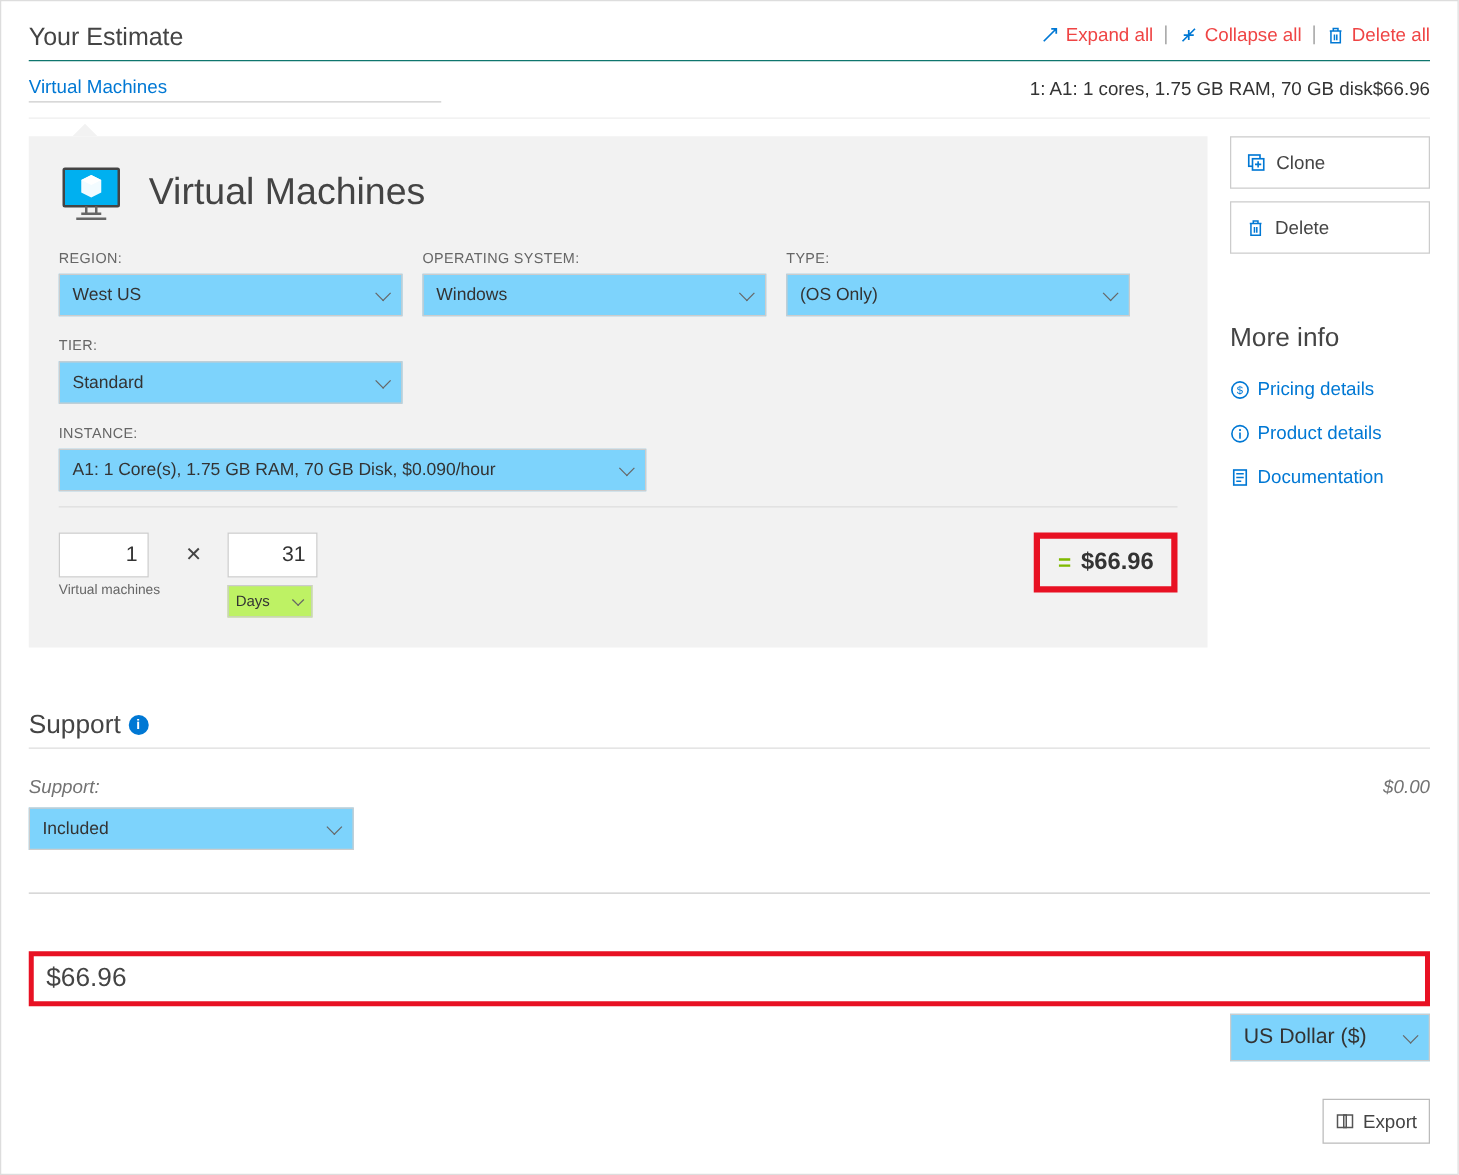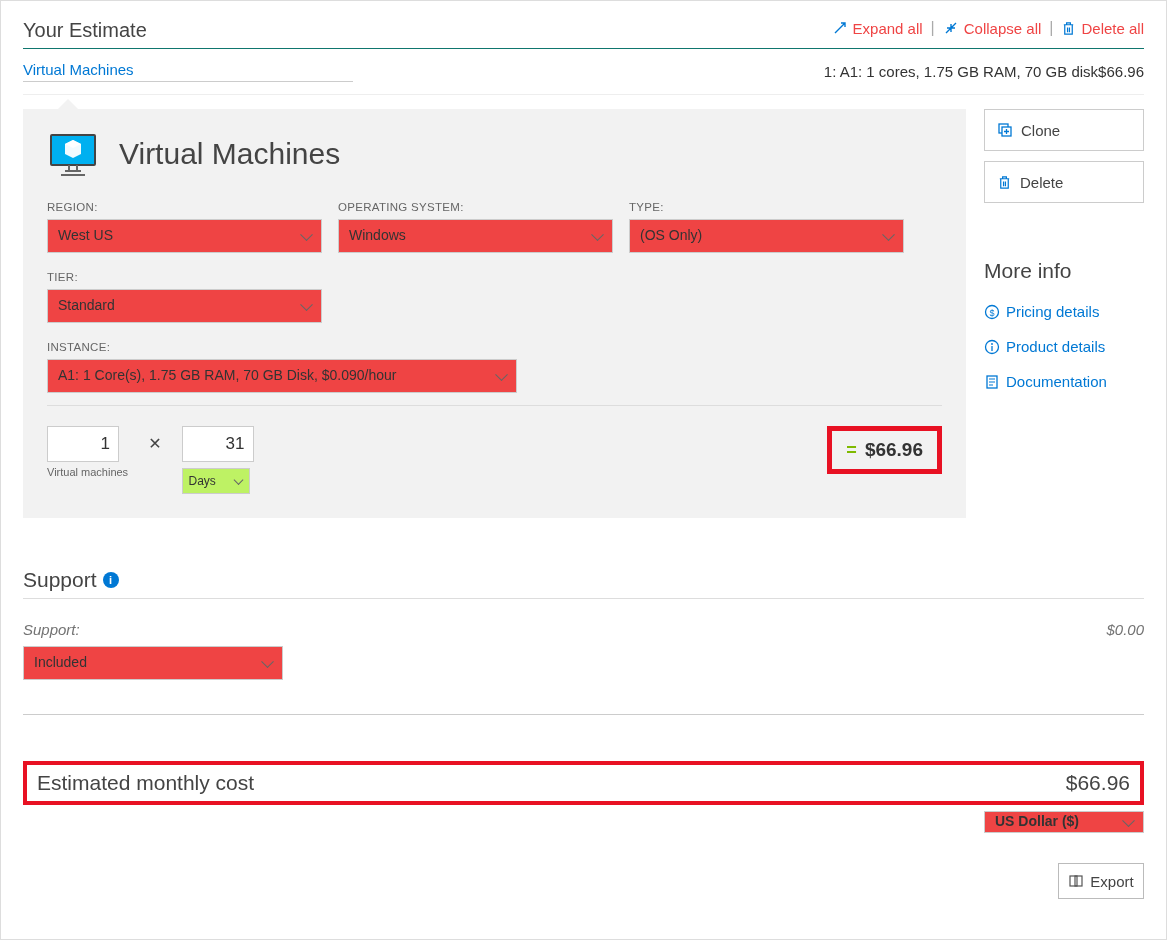--- a/index.html
+++ b/index.html
@@ -16,21 +16,21 @@
   .summary-price { color: #333; margin-left: auto; }
   .panel-wrap { display: flex; gap: 18px; margin-top: 14px; position: relative; }
   .notch { position: absolute; top: -10px; left: 35px; width: 0; height: 0; border-left: 10px solid transparent; border-right: 10px solid transparent; border-bottom: 10px solid #f2f2f2; }
   .panel { background: #f2f2f2; flex: 1; padding: 24px; position: relative; }
   .panel-head { display: flex; align-items: center; gap: 24px; margin-bottom: 26px; }
   .vm-icon-box { width: 48px; height: 42px; position: relative; }
   .panel-title { font-size: 30px; font-weight: 300; color: #444; }
   .field-row { display: flex; gap: 16px; margin-bottom: 18px; }
   .field { display: flex; flex-direction: column; }
   .field-label { font-size: 11.5px; color: #666; letter-spacing: 0.3px; margin-bottom: 6px; }
-  .select { border: 1px solid #ccc; background: #ef4444; height: 34px; padding: 0 28px 3px 10px; font-size: 14px; color: #333; position: relative; display: flex; align-items: center; cursor: pointer; }
+  .select { border: 1px solid #ccc; background: #7dd3fc; height: 34px; padding: 0 28px 3px 10px; font-size: 14px; color: #333; position: relative; display: flex; align-items: center; cursor: pointer; }
   .select::after { content: ""; position: absolute; right: 10px; top: 50%; width: 8px; height: 8px; border-right: 1.5px solid #666; border-bottom: 1.5px solid #666; transform: translateY(-65%) rotate(45deg); }
   .w275 { width: 275px; }
   .w470 { width: 470px; }
   .checkbox-row { display: flex; align-items: center; gap: 8px; margin-top: 24px; }
   .chk { width: 15px; height: 15px; border: 1.3px solid #888; background: #fff; }
   .chk-label { font-size: 12px; color: #666; letter-spacing: 0.3px; }
   .hr { border: none; border-top: 1px solid #ddd; margin: 12px 0 20px 0; }
   .calc-row { display: flex; align-items: flex-start; gap: 20px; }
   .num-box { width: 72px; height: 36px; border: 1px solid #ccc; background: #fff; text-align: right; padding: 0 8px; font-size: 17px; line-height: 34px; }
   .tiny-label { font-size: 11px; color: #666; text-align: center; margin-top: 4px; line-height: 1.2; }
@@ -202,26 +202,25 @@
   </div>
   <div class="support-row">
     <span>Support:</span>
     <span>$0.00</span>
   </div>
   <div class="select" style="width:260px; margin-top:8px;">Included</div>
 
   <hr class="hr-full" style="margin-top:34px;">
 
   <div class="monthly-row">
-    <span class="monthly-label">Estimated monthly cost</span>
     <span class="monthly-price">$66.96</span>
   </div>
 
   <div class="bottom-row">
-    <div class="select w160" style="height:22px; font-size:14px;font-weight:bold;">US Dollar ($)</div>
+    <div class="select w160" style="height:38px; font-size:17px;">US Dollar ($)</div>
   </div>
 
   <div class="export-btn">
     <svg width="16" height="16" viewBox="0 0 16 16">
         <rect x="2" y="3" width="7" height="10" stroke="#555" stroke-width="1.2" fill="none"></rect>
         <rect x="7" y="3" width="7" height="10" stroke="#555" stroke-width="1.2" fill="none"></rect>
       </svg>
     <span>Export</span>
   </div>
 

